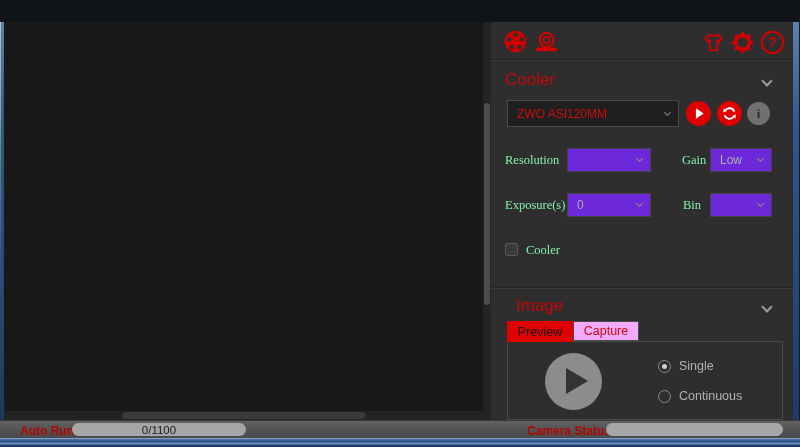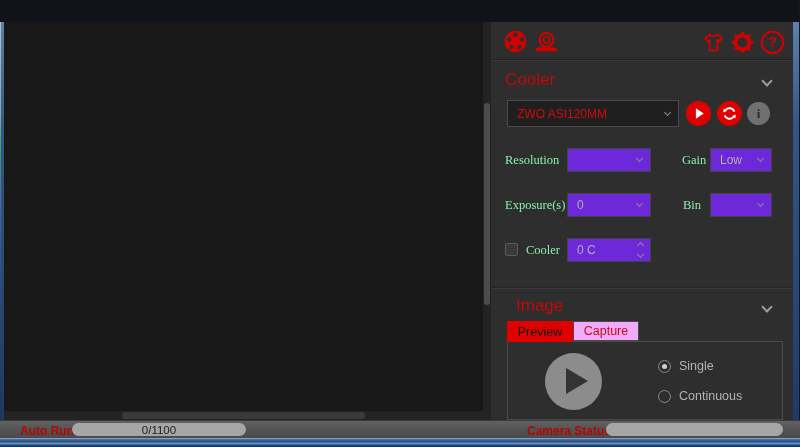--- a/index.html
+++ b/index.html
@@ -233,27 +233,20 @@
       <span class="cchev"></span>
     </div>
     <div class="lbl" style="left:192px; top:176px;">Bin</div>
     <div class="combo combo-dis" style="left:219px; top:171px; width:62px;">
       <span class="val"></span>
       <span class="cchev"></span>
     </div>
 
     <div class="checkbox"></div>
     <div class="lbl" style="left:35px; top:221px;">Cooler</div>
-    <div class="combo combo-dis" style="left:76px; top:216px; width:84px;">
-      <span class="val">0 C</span>
-      <span class="spin-btns">
-        <span class="caret up"></span>
-        <span class="caret dn"></span>
-      </span>
-    </div>
 
     <div class="divider" style="top:265px;"></div>
 
     <div class="sec-header" style="top:274px;margin-left:11px;">Image</div>
     <div class="chev sec-chev" style="top:281px;"></div>
 
     <div class="tab tab-active">Preview</div>
     <div class="tab tab-inactive">Capture</div>
 
     <div class="groupbox">

